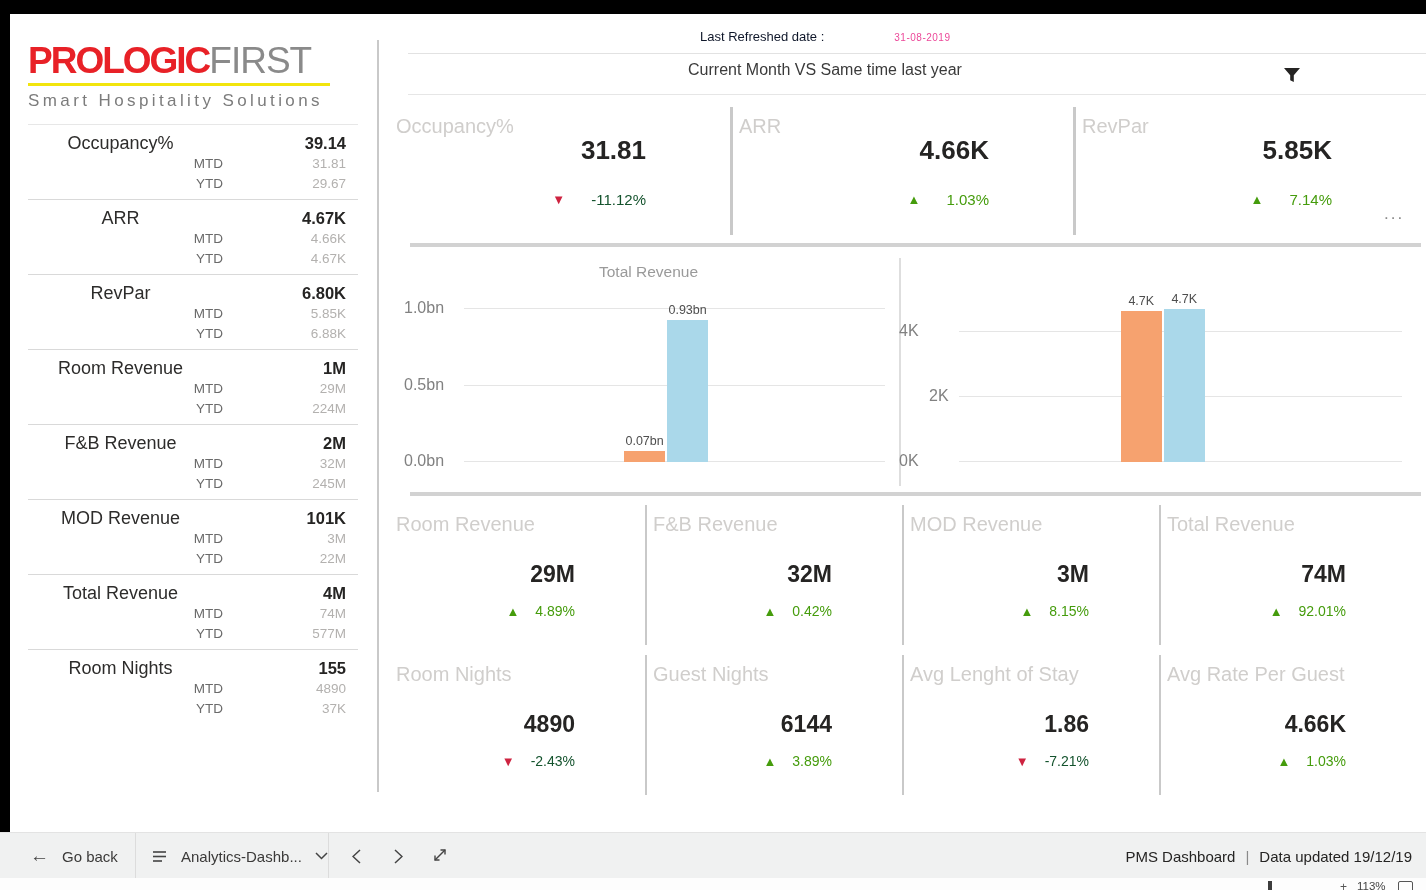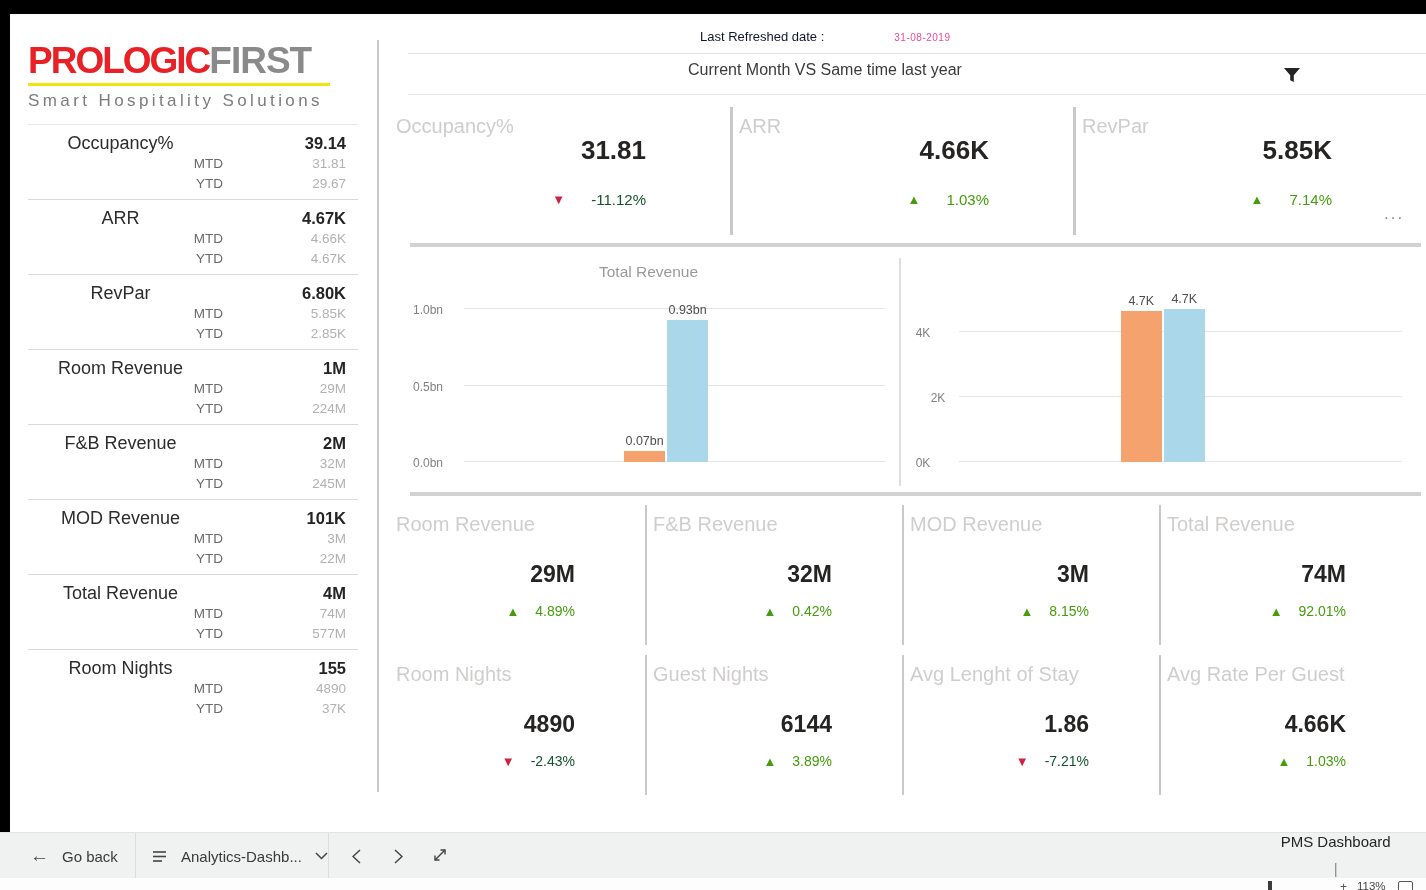--- a/index.html
+++ b/index.html
@@ -7,21 +7,21 @@
   .app { position:relative; width:1426px; height:890px; background:#fff; overflow:hidden; }
 
   
   .topbar   { position:absolute; left:0; top:0; width:1426px; height:14px; background:#000; }
   .leftstrip{ position:absolute; left:0; top:14px; width:10px; height:818px; background:#000; }
 
   
   .sidebar { position:absolute; left:10px; top:14px; width:366px; height:818px; background:#fff; padding:0 18px; }
   .logo-line { margin-top:26px; white-space:nowrap; }
   .logo-primary { font-size:37px; font-weight:800; letter-spacing:-2px; color:#e82127; }
-  .logo-secondary { font-size:37px; font-weight:700; letter-spacing:-1px; color:#8a8a8a; }
+  .logo-secondary { font-size:37px; font-weight:400; letter-spacing:-1px; color:#8a8a8a; }
   .logo-underline { width:302px; height:3px; background:#f2e50d; margin-top:1px; }
   .tagline { margin-top:5px; font-size:17px; letter-spacing:3.4px; color:#7c7c7c; white-space:nowrap; }
   .sidebar-top-divider { margin-top:13px; border-top:1px solid #e7e7e7; }
   .date-box { margin-top:7px; height:34px; line-height:34px; background:#f2f2f2; text-align:center;
               font-size:17px; font-weight:700; color:#252423; }
   .metric-group { padding:8px 0 6px; border-bottom:1px solid #d9d9d9; }
   .metric-group:last-child { border-bottom:none; }
   .metric-main { display:flex; align-items:baseline; }
   .metric-name { width:185px; text-align:center; font-size:18px; color:#2d2c2b; }
   .metric-value { flex:1; text-align:right; padding-right:12px; font-size:16.5px; font-weight:700; color:#252423; }
@@ -66,36 +66,36 @@
 
   
   .chart { position:absolute; top:253px; height:238px; }
   #chart-total-revenue { left:400px; width:497px; }
   #chart-avg-room-rate { left:904px; width:516px; }
   .vdiv-charts { position:absolute; left:899px; top:258px; width:2px; height:228px; background:#dedede; }
   .chart-title { position:absolute; top:10px; left:0; right:0; text-align:center; font-size:15.5px; color:#9a9a9a; }
   .plot { position:absolute; left:64px; right:12px; top:47px; bottom:29px; }
   #chart-avg-room-rate .plot { left:55px; right:18px; }
   .gridline { position:absolute; left:0; right:0; height:1px; background:#e5e5e5; }
-  .ytick { position:absolute; right:100%; margin-right:12px; width:48px; text-align:center; font-size:12px; color:#818181; }
+  .ytick { position:absolute; right:100%; margin-right:12px; width:48px; text-align:left; font-size:16px; color:#818181; }
   .bar-group { position:absolute; bottom:0; left:48%; transform:translateX(-50%); height:100%; display:flex; align-items:flex-end; gap:2px; }
   #chart-avg-room-rate .bar-group { left:46%; }
   .bar-col { width:41px; position:relative; }
   .bar-label { position:absolute; bottom:100%; margin-bottom:3px; width:100%; text-align:center; font-size:12.5px; color:#4e4e4e; white-space:nowrap; }
 
   
   .bottombar { position:absolute; left:0; top:832px; width:1426px; height:46px; background:#f0f1f1; border-top:1px solid #e3e3e3; }
   .bb-item { position:absolute; top:0; height:46px; display:flex; align-items:center; gap:13px; color:#3b3a39; font-size:15px; cursor:pointer; }
   .back-btn { left:30px; }
   .back-arrow { font-size:19px; color:#444; }
   .bb-sep { position:absolute; top:0; width:1px; height:46px; background:#dcdcdc; }
   #bbsep1 { left:135px; } #bbsep2 { left:328px; }
   .page-btn { left:152px; }
   .nav-prev { left:352px; } .nav-next { left:394px; } .collapse-btn { left:432px; }
-  .footer-right { position:absolute; right:14px; top:0; height:46px; display:flex; align-items:center; gap:10px; font-size:15px; color:#252423;flex-direction:column; }
+  .footer-right { position:absolute; right:14px; top:0; height:46px; display:flex; align-items:center; gap:10px; font-size:15px; color:#252423; }
   .fr-sep { color:#8a8a8a; }
 
   .zoomstrip { position:absolute; left:0; top:878px; width:1426px; height:12px; background:#fdfdfd; overflow:hidden; }
   .zoom-handle { position:absolute; left:1268px; top:3px; width:4px; height:12px; background:#3c3c3c; }
   .zoom-plus { position:absolute; left:1340px; top:2px; font-size:12px; color:#555; }
   .zoom-pct { position:absolute; left:1357px; top:2px; font-size:11.5px; color:#444; }
   .fit-icon { position:absolute; left:1398px; top:3px; width:15px; height:11px; border:1.5px solid #555; border-radius:2px; }
 
   svg { display:block; }
 </style>
@@ -147,21 +147,21 @@
           <div class="metric-main">
             <div class="metric-name">RevPar</div>
             <div class="metric-value">6.80K</div>
           </div>
           <div class="metric-sub">
             <div class="sub-label">MTD</div>
             <div class="sub-value">5.85K</div>
           </div>
           <div class="metric-sub">
             <div class="sub-label">YTD</div>
-            <div class="sub-value">2.85K</div>
+            <div class="sub-value">6.88K</div>
           </div>
         </div>
         <div class="metric-group">
           <div class="metric-main">
             <div class="metric-name">Room Revenue</div>
             <div class="metric-value">1M</div>
           </div>
           <div class="metric-sub">
             <div class="sub-label">MTD</div>
             <div class="sub-value">29M</div>

